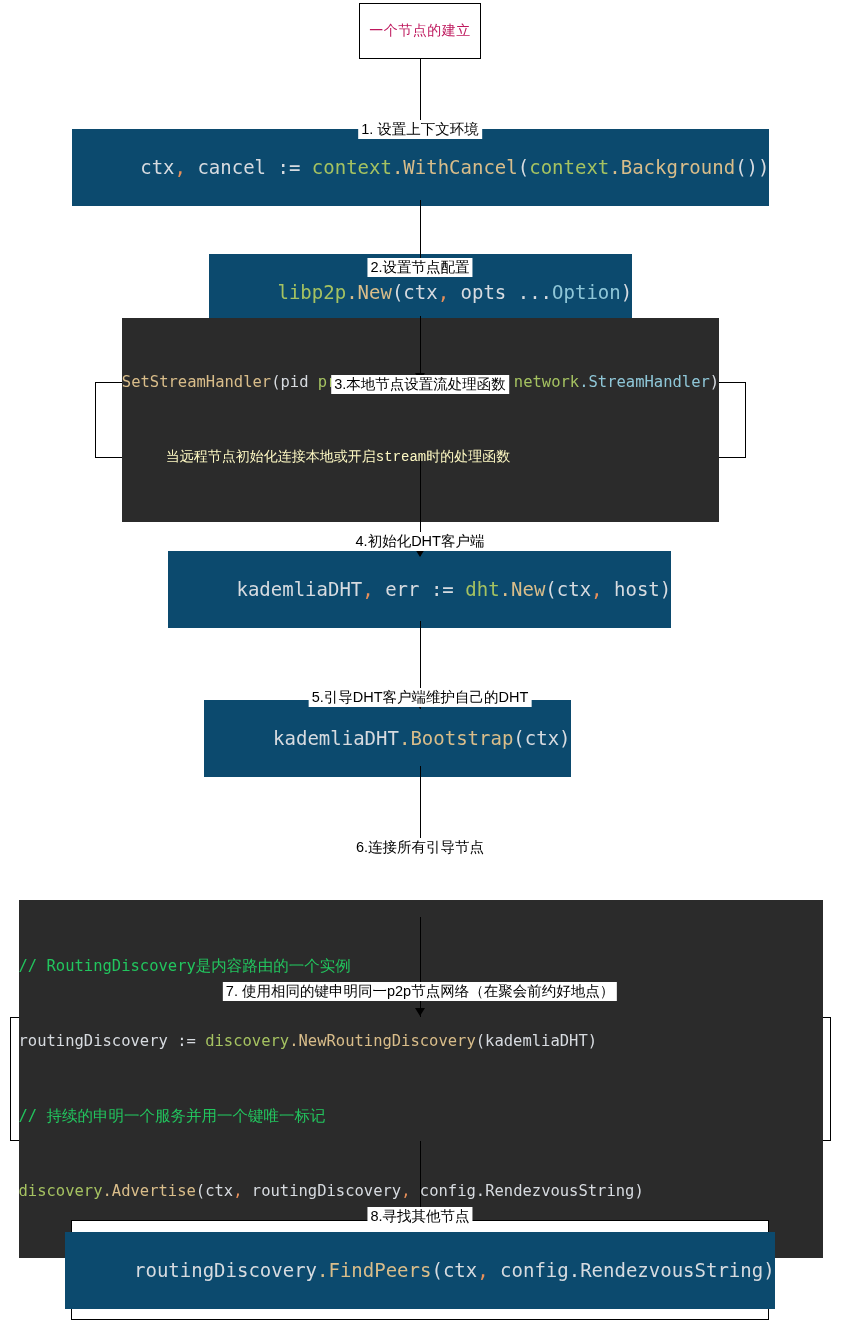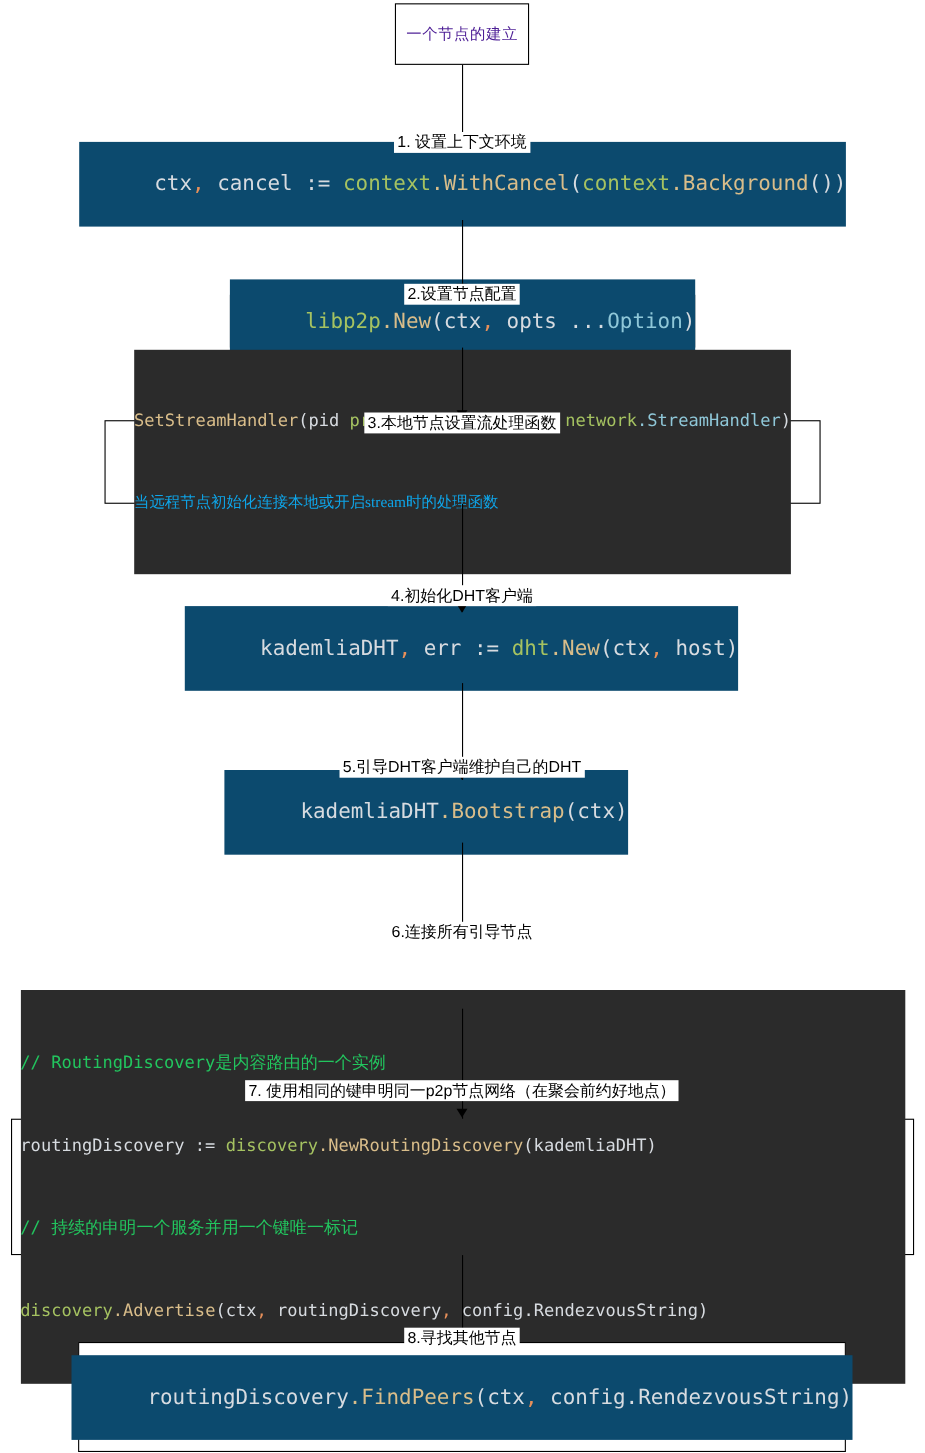--- a/index.html
+++ b/index.html
@@ -29,21 +29,21 @@
     border: 1px solid #000000;
     background: #ffffff;
     display: flex;
     flex-direction: column;
     justify-content: center;
     align-items: center;
   }
 
   .node.plain {
     font-size: 14px;
-    color: #4c1d95;
+    color: #be185d;
     letter-spacing: 0.5px;
   }
 
   
   .code-wrap {
     background: #0c4a6e;
     display: inline-block;
     padding: 1px 0px;
     white-space: pre;
     font-family: "DejaVu Sans Mono", "Liberation Mono", monospace;
@@ -61,21 +61,21 @@
     text-align: left;
   }
   .code-line { white-space: pre; display: block; }
 
   .t-plain  { color: #d7dbe0; }
   .t-pkg    { color: #a5c261; }
   .t-fn     { color: #d9bd8a; }
   .t-punct  { color: #e8905a; }
   .t-type   { color: #8fc7d8; }
   .t-cmt    { color: #22c55e; }
-  .t-cn     { color: #0ea5e9; font-family: Liberation Serif, serif; font-size: 14px; }
+  .t-cn     { color: #fef9c3; font-family: Liberation Mono, monospace; font-size: 14px; margin-left: 44px; }
 
   
   .edge-label {
     position: absolute;
     font-size: 14.5px;
     color: #000;
     background: #ffffff;
     padding: 0 3px;
     white-space: nowrap;
     transform: translateX(-50%);

